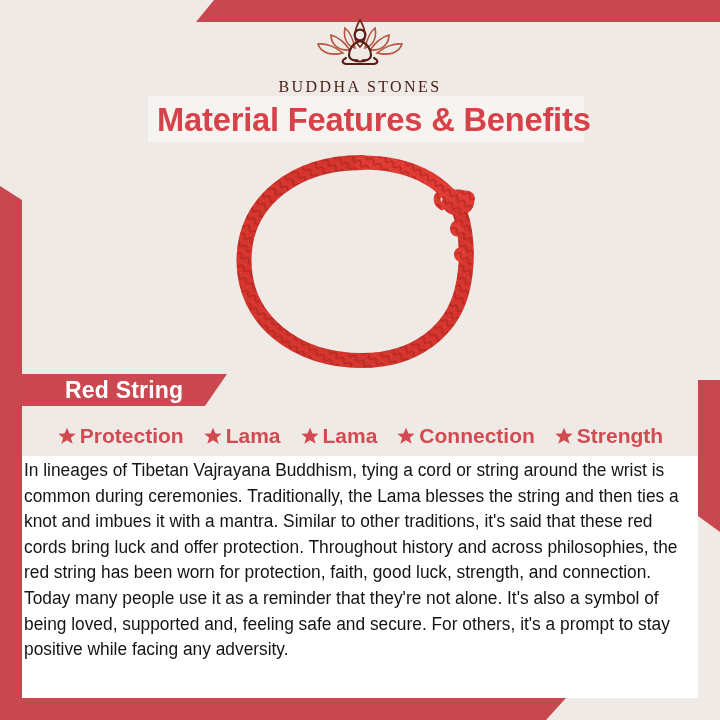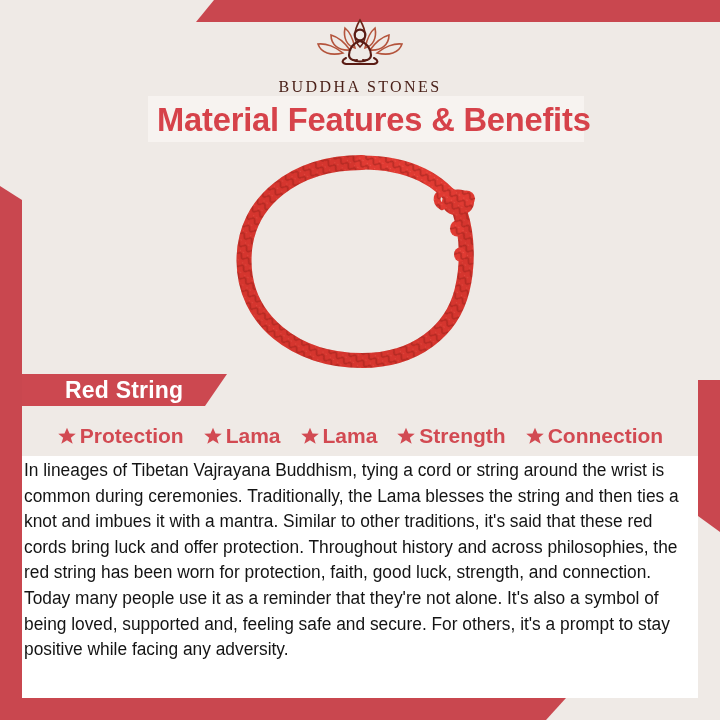--- a/index.html
+++ b/index.html
@@ -300,30 +300,30 @@
       </span>
       <span>Lama</span>
     </span>
 
     <span class="benefit">
       <span class="star">
         <svg width="20" height="20" viewBox="0 0 24 24">
             <polygon fill="#D24A52" points="12,2 15,9 22.5,9.3 16.6,14 18.8,21.4 12,17.2 5.2,21.4 7.4,14 1.5,9.3 9,9"></polygon>
           </svg>
       </span>
+      <span>Connection</span>
+    </span>
+
+    <span class="benefit">
+      <span class="star">
+        <svg width="20" height="20" viewBox="0 0 24 24">
+            <polygon fill="#D24A52" points="12,2 15,9 22.5,9.3 16.6,14 18.8,21.4 12,17.2 5.2,21.4 7.4,14 1.5,9.3 9,9"></polygon>
+          </svg>
+      </span>
       <span>Strength</span>
-    </span>
-
-    <span class="benefit">
-      <span class="star">
-        <svg width="20" height="20" viewBox="0 0 24 24">
-            <polygon fill="#D24A52" points="12,2 15,9 22.5,9.3 16.6,14 18.8,21.4 12,17.2 5.2,21.4 7.4,14 1.5,9.3 9,9"></polygon>
-          </svg>
-      </span>
-      <span>Connection</span>
     </span>
 
   </div>
 
   <div class="desc-panel"></div>
   <div class="desc-text">In lineages of Tibetan Vajrayana Buddhism, tying a cord or string around the wrist is common during ceremonies. Traditionally, the Lama blesses the string and then ties a knot and imbues it with a mantra. Similar to other traditions, it's said that these red cords bring luck and offer protection. Throughout history and across philosophies, the red string has been worn for protection, faith, good luck, strength, and connection. Today many people use it as a reminder that they're not alone. It's also a symbol of being loved, supported and, feeling safe and secure. For others, it's a prompt to stay positive while facing any adversity.</div>
 
 </div>
 
 </body></html>

